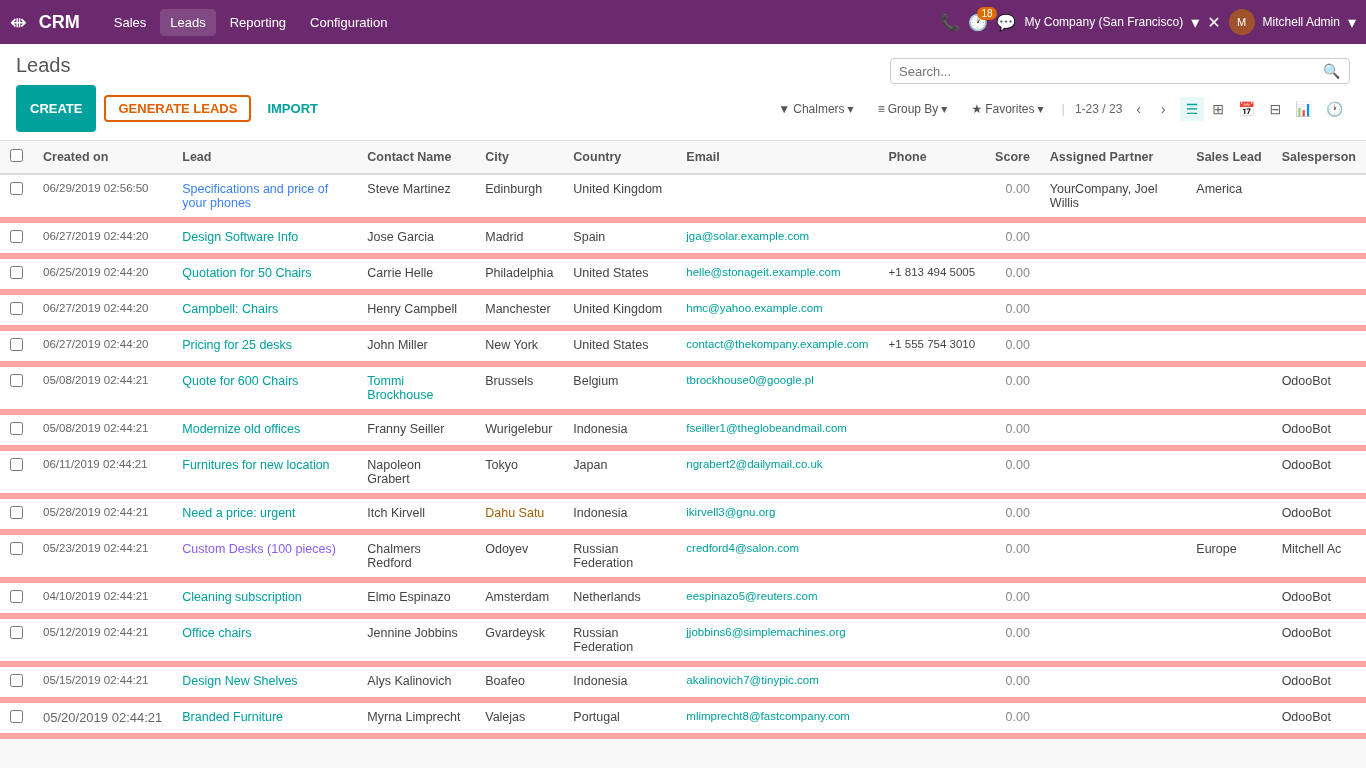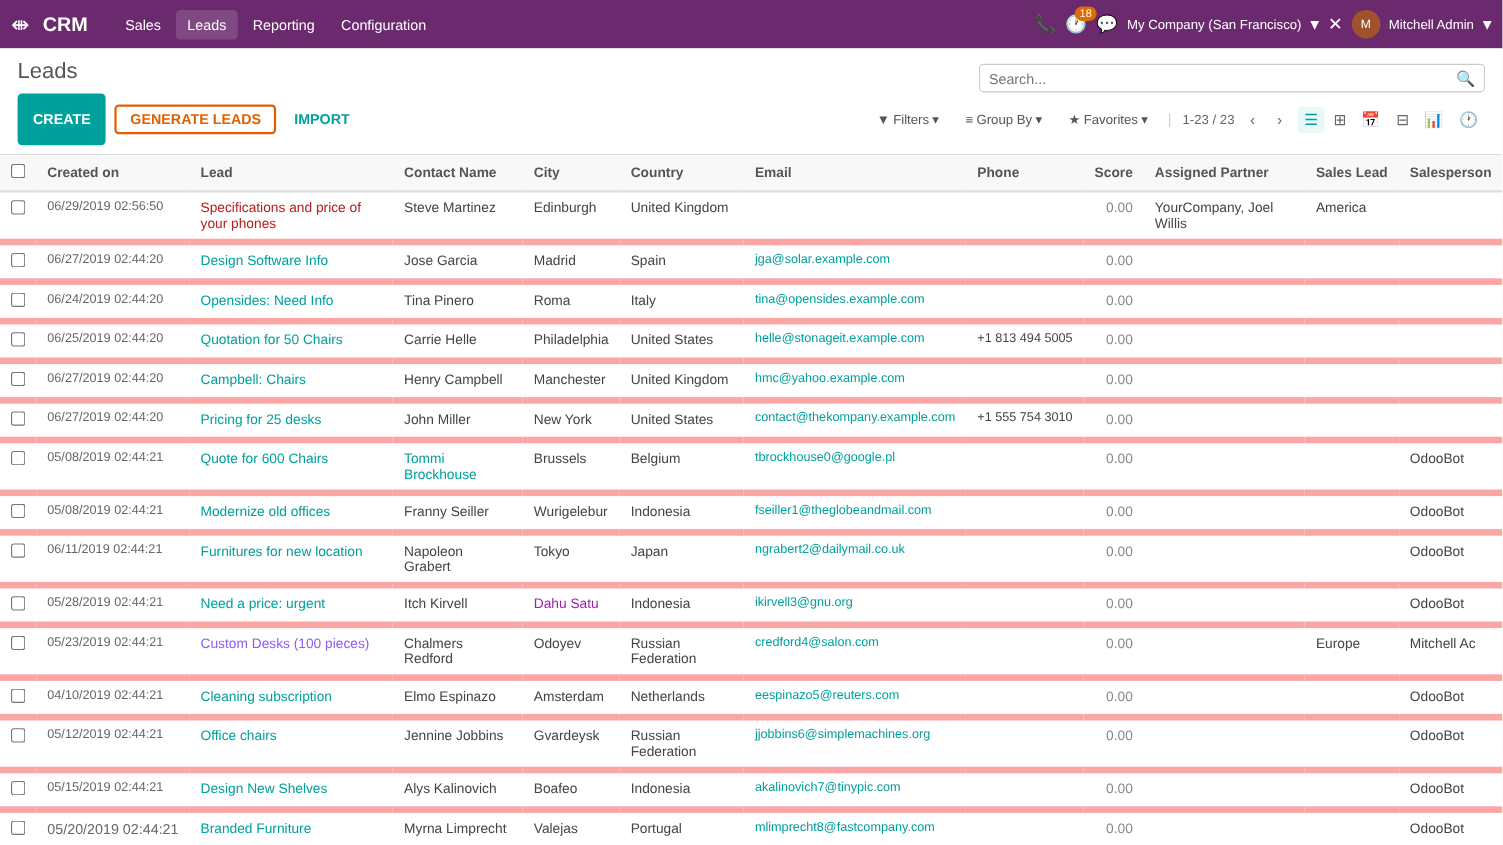--- a/index.html
+++ b/index.html
@@ -190,21 +190,21 @@
   </div>
   <div class="toolbar">
     <div class="toolbar-left">
       <button class="btn-create">CREATE</button>
       <button class="btn-generate">GENERATE LEADS</button>
       <button class="btn-import">IMPORT</button>
     </div>
     <div class="toolbar-right">
       <button class="filter-btn">
         <span>▼</span>
-        <span>Filters</span>
+        <span>Chalmers</span>
         <span>▾</span>
       </button>
       <button class="filter-btn">
         <span>≡</span>
         <span>Group By</span>
         <span>▾</span>
       </button>
       <button class="filter-btn">
         <span>★</span>
         <span>Favorites</span>
@@ -245,57 +245,41 @@
         <th>Sales Lead</th>
         <th>Salesperson</th>
       </tr>
     </thead>
     <tbody id="table-body">
     <tr>
       <td class="checkbox-col">
         <input type="checkbox" style="">
       </td>
       <td style="white-space:nowrap;font-size:11.5px;color:#666">06/29/2019 02:56:50</td>
-      <td><span style="color:#b91c1c;cursor:pointer">Specifications and price of your phones</span></td>
+      <td><span style="color:#3b82f6;cursor:pointer">Specifications and price of your phones</span></td>
       <td style="">Steve Martinez</td>
       <td style="">Edinburgh</td>
       <td>United Kingdom</td>
       <td style="color:#00a09d;font-size:11.5px"></td>
       <td style="white-space:nowrap;font-size:11.5px"></td>
       <td style="text-align:right;color:#888">0.00</td>
       <td>YourCompany, Joel Willis</td>
       <td>America</td>
       <td></td>
     </tr>
         <tr>
       <td class="checkbox-col">
         <input type="checkbox" style="">
       </td>
       <td style="white-space:nowrap;font-size:11.5px;color:#666">06/27/2019 02:44:20</td>
       <td><span style="color:#00a09d;cursor:pointer">Design Software Info</span></td>
       <td style="">Jose Garcia</td>
       <td style="">Madrid</td>
       <td>Spain</td>
       <td style="color:#00a09d;font-size:11.5px">jga@solar.example.com</td>
-      <td style="white-space:nowrap;font-size:11.5px"></td>
-      <td style="text-align:right;color:#888">0.00</td>
-      <td></td>
-      <td></td>
-      <td></td>
-    </tr>
-        <tr>
-      <td class="checkbox-col">
-        <input type="checkbox" style="">
-      </td>
-      <td style="white-space:nowrap;font-size:11.5px;color:#666">06/24/2019 02:44:20</td>
-      <td><span style="color:#00a09d;cursor:pointer">Opensides: Need Info</span></td>
-      <td style="">Tina Pinero</td>
-      <td style="">Roma</td>
-      <td>Italy</td>
-      <td style="color:#00a09d;font-size:11.5px">tina@opensides.example.com</td>
       <td style="white-space:nowrap;font-size:11.5px"></td>
       <td style="text-align:right;color:#888">0.00</td>
       <td></td>
       <td></td>
       <td></td>
     </tr>
         <tr>
       <td class="checkbox-col">
         <input type="checkbox" style="">
       </td>
@@ -391,21 +375,21 @@
       <td></td>
       <td>OdooBot</td>
     </tr>
         <tr>
       <td class="checkbox-col">
         <input type="checkbox" style="">
       </td>
       <td style="white-space:nowrap;font-size:11.5px;color:#666">05/28/2019 02:44:21</td>
       <td><span style="color:#00a09d;cursor:pointer">Need a price: urgent</span></td>
       <td style="">Itch Kirvell</td>
-      <td style="color:#a21caf">Dahu Satu</td>
+      <td style="color:#a16207">Dahu Satu</td>
       <td>Indonesia</td>
       <td style="color:#00a09d;font-size:11.5px">ikirvell3@gnu.org</td>
       <td style="white-space:nowrap;font-size:11.5px"></td>
       <td style="text-align:right;color:#888">0.00</td>
       <td></td>
       <td></td>
       <td>OdooBot</td>
     </tr>
         <tr>
       <td class="checkbox-col">

